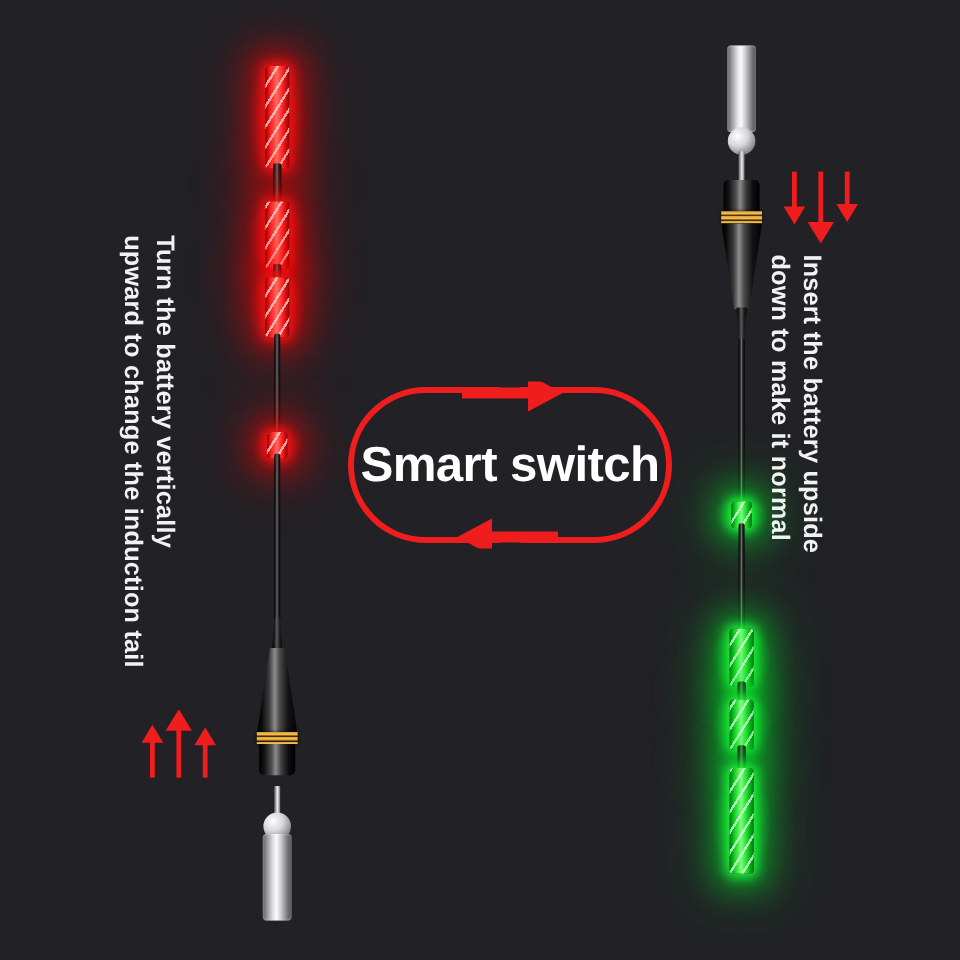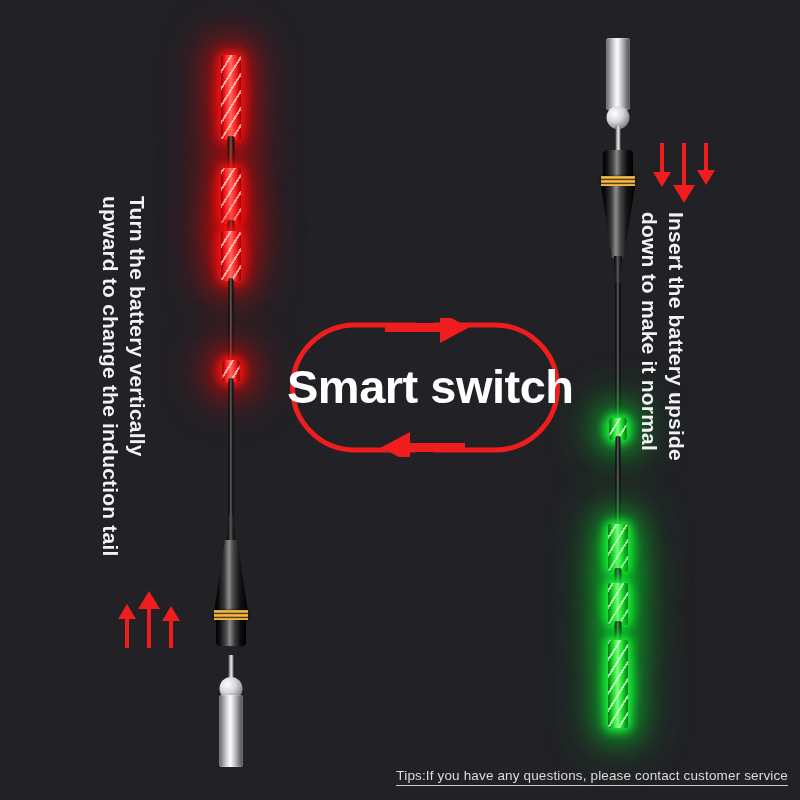--- a/index.html
+++ b/index.html
@@ -219,21 +219,21 @@
     position: absolute;
     inset: 0;
   }
   #smart-switch .label {
     position: absolute;
     left: 0; right: 0;
     top: 50%;
     transform: translateY(-52%);
     text-align: center;
     color: #ffffff;
-    font-size: 47px;
+    font-size: 41px;
     font-weight: 700;
     letter-spacing: -0.5px;
     white-space: nowrap;
   }
 
   
   #tips {
     position: absolute;
     right: 12px;
     bottom: 14px;
@@ -388,15 +388,14 @@
     <div class="arrow down" style="left:28px; top:0px; width:22px; height:60px;">
       <div class="shaft" style="height:43px;"></div>
       <div class="head" style="border-left-width:11px;border-right-width:11px;border-top-width:18px;"></div>
     </div>
     <div class="arrow down" style="left:50px; top:0px; width:22px; height:42px;">
       <div class="shaft" style="height:30px;"></div>
       <div class="head"></div>
     </div>
   </div>
 
-  <div id="tips">Tips:If you have any questions, please contact customer service</div>
 
 </div>
 
 </body></html>

